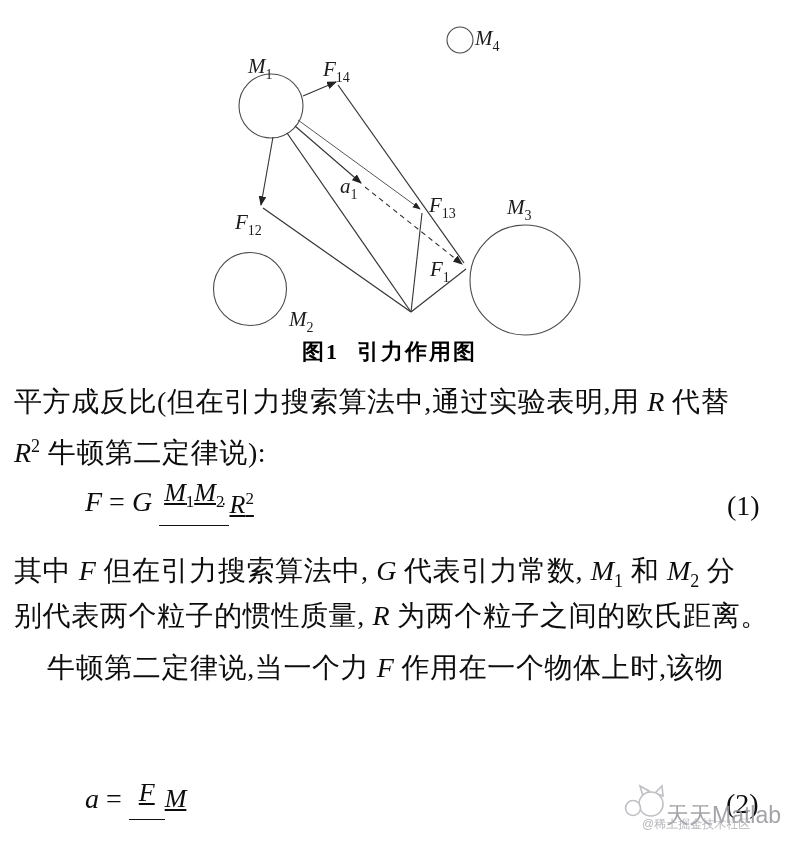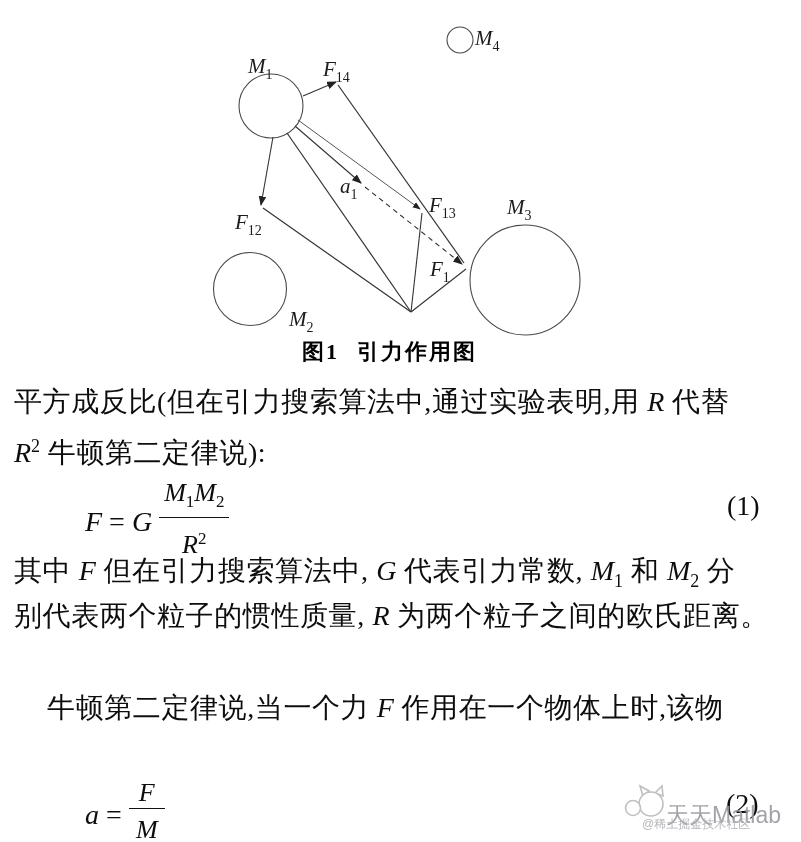--- a/index.html
+++ b/index.html
@@ -11,21 +11,21 @@
   .fig-sub{font-size:14px;font-style:normal;}
   .fig-caption{font-weight:bold;font-size:22px;letter-spacing:2px;fill:#000;}
   .text-block{position:absolute;left:14px;width:787px;}
   .tline{height:45px;line-height:45px;font-size:28px;letter-spacing:0.6px;white-space:nowrap;font-family:Liberation Serif, serif;}
   .tight .tline{height:43px;line-height:43px;}
   .var{font-style:italic;letter-spacing:0;}
   .supn{font-size:18px;vertical-align:10px;letter-spacing:0;}
   .subn{font-size:18px;vertical-align:-7px;letter-spacing:0;}
   .formula{position:absolute;left:0;width:801px;font-size:28px;}
   .f-inner{margin-left:85px;display:flex;align-items:center;gap:7px;width:max-content;}
-  .frac{display:inline-flex;flex-direction:column;align-items:center;}
+  .frac{display:inline-flex;flex-direction:row;text-decoration:underline;}
   .frac-num{font-size:26px;line-height:30px;padding:0 5px;border-bottom:1.6px solid #111;}
   .frac-num.wide{padding:0 10px;}
   .frac-den{font-size:26px;line-height:42px;}
   .f-sub{font-size:17px;vertical-align:-6px;font-style:normal;}
   .f-sup{font-size:17px;vertical-align:9px;font-style:normal;}
   .eq-no{position:absolute;font-size:28px;color:#0d0d0d;}
   .watermark{position:absolute;left:622px;top:780px;width:180px;height:62px;z-index:2;
              font-family:"Liberation Sans","DejaVu Sans",sans-serif;}
   .wm-brand{position:absolute;left:44px;top:20px;font-size:23px;color:#97979d;opacity:.88;white-space:nowrap;}
   .wm-community{position:absolute;left:20px;top:36px;font-size:12px;color:#aeaeb4;opacity:.9;white-space:nowrap;}
@@ -89,21 +89,21 @@
     </div>
     <span class="eq-no" style="left:727px;top:12px">(1)</span>
   </div>
 
   <div class="text-block" style="top:548px">
       <div class="tline"><span>其中 </span><span class="var">F</span><span> 但在引力搜索算法中, </span><span class="var">G</span><span> 代表引力常数, </span><span class="var">M</span><span class="subn">1</span><span> 和 </span><span class="var">M</span><span class="subn">2</span><span> 分</span></div>
       <div class="tline"><span>别代表两个粒子的惯性质量, </span><span class="var">R</span><span> 为两个粒子之间的欧氏距离。</span></div>
     </div>
 
   <div class="text-block tight" style="top:646px">
-      <div class="tline" style="padding-left: 33px; margin-top: 40px;"><span>牛顿第二定律说,当一个力 </span><span class="var">F</span><span> 作用在一个物体上时,该物</span></div>
+      <div class="tline" style="padding-left: 33px;"><span>牛顿第二定律说,当一个力 </span><span class="var">F</span><span> 作用在一个物体上时,该物</span></div>
     </div>
 
   <div class="formula" style="top:778px;height:64px">
     <div class="f-inner">
       <span class="var">a</span>
       <span>=</span>
       <span class="frac">
         <span class="frac-num wide var">F</span>
         <span class="frac-den var">M</span>
       </span>

